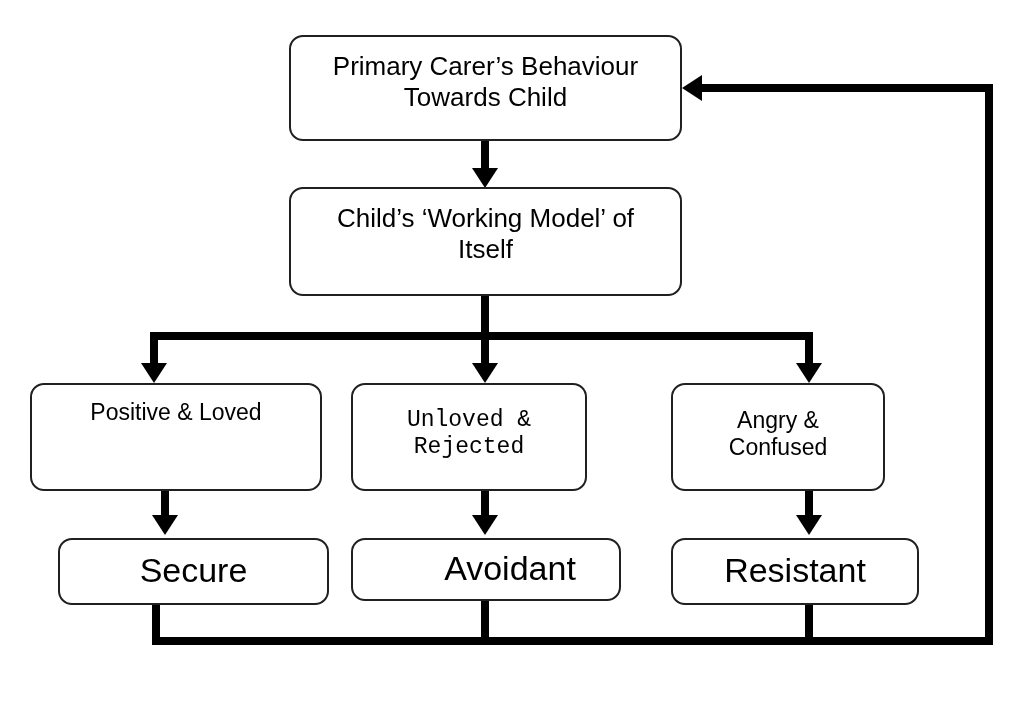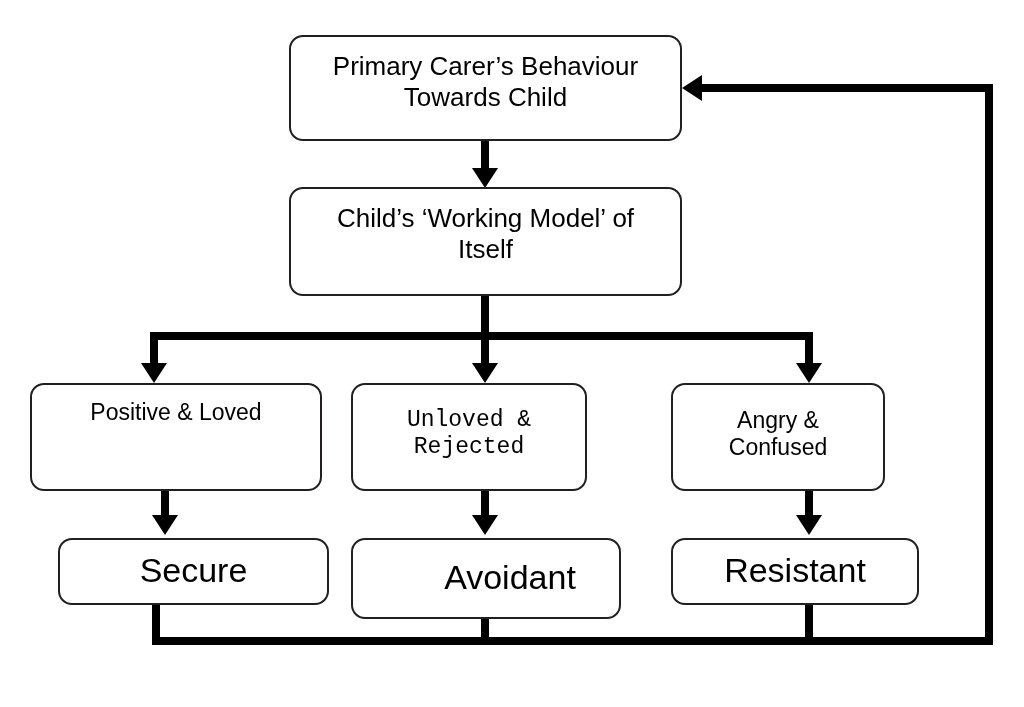--- a/index.html
+++ b/index.html
@@ -144,21 +144,21 @@
 
   <div class="node outcome" style="left:671px; top:383px; width:214px; height:108px;">
     <span class="label">Angry &amp;
 Confused</span>
   </div>
 
   <div class="node style" style="left:30px; top:538px; width:271px; height:67px;margin-left:28px;">
     <span class="label">Secure</span>
   </div>
 
-  <div class="node style" style="left:351px; top:538px; width:270px; height:81px;padding-left:48px;">
+  <div class="node style" style="left:351px; top:538px; width:270px; height:63px;padding-left:48px;">
     <span class="label">Avoidant</span>
   </div>
 
   <div class="node style" style="left:671px; top:538px; width:248px; height:67px;">
     <span class="label">Resistant</span>
   </div>
 
 </div>
 
 </body></html>

